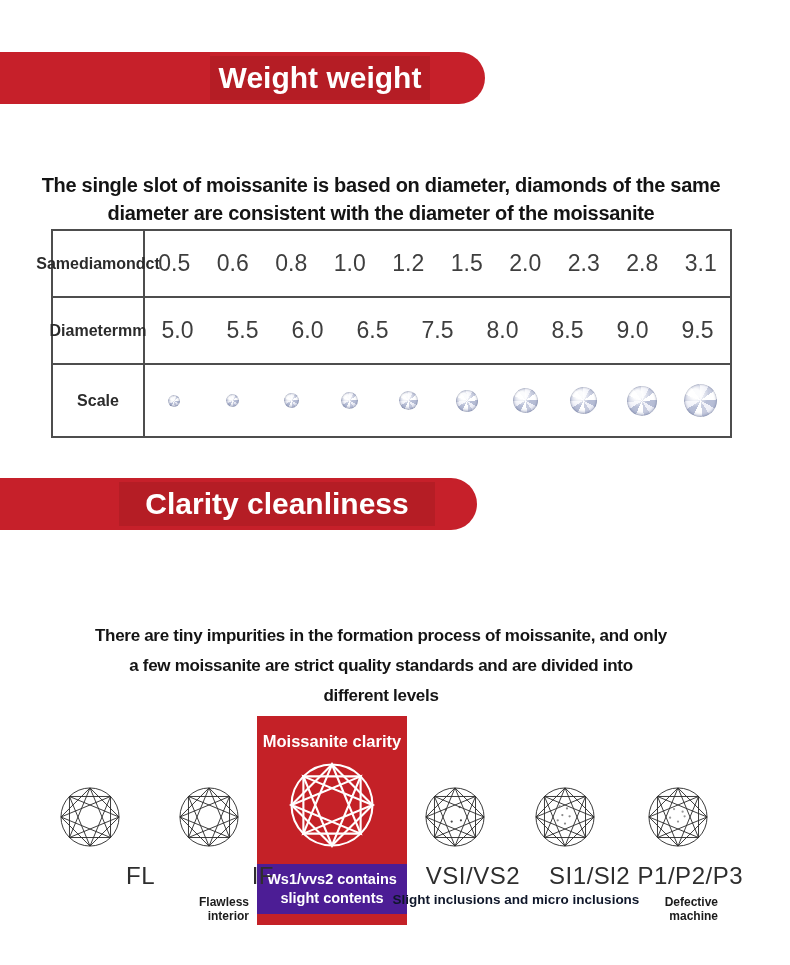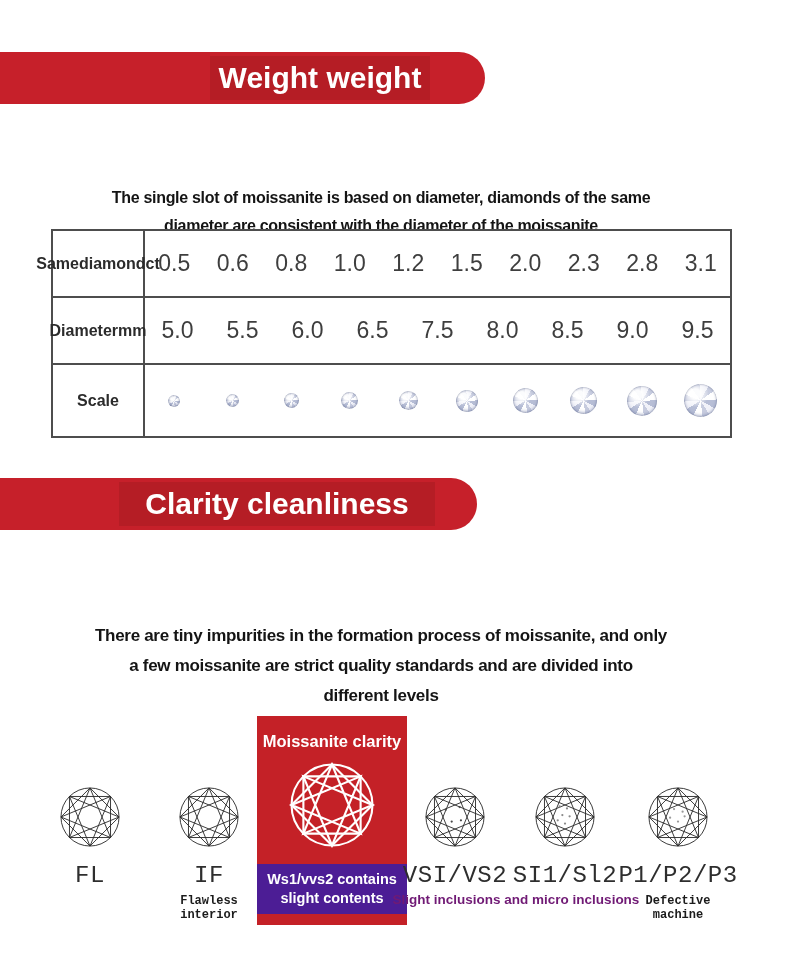--- a/index.html
+++ b/index.html
@@ -12,50 +12,50 @@
   #banner1{top:52px;width:485px;}
   #banner2{top:478px;width:477px;}
   .banner-patch{position:absolute;top:4px;bottom:4px;background:#b51d25;
     display:flex;align-items:center;justify-content:center;}
   #banner1 .banner-patch{left:210px;width:220px;}
   #banner2 .banner-patch{left:119px;width:316px;}
   .banner-text{color:#ffffff;font-weight:bold;font-size:30px;white-space:nowrap;}
   
   .intro{position:absolute;left:0;right:0;text-align:center;font-weight:bold;
     color:#141414;letter-spacing:-0.3px;}
-  #intro1{top:184px;font-size:16px;line-height:28px;}
+  #intro1{top:171px;font-size:20px;line-height:28px;}
   #intro2{top:594px;font-size:17px;line-height:30px;margin-top:27px;}
   
   .wtable{position:absolute;left:51px;top:229px;width:681px;border:2px solid #4d4d4d;box-sizing:border-box;}
   .wrow{display:flex;align-items:stretch;min-height:55px;}
   .wrow + .wrow{border-top:2px solid #4d4d4d;}
   .wth{flex:0 0 92px;width:92px;border-right:2px solid #4d4d4d;
     display:flex;justify-content:center;align-items:center;
     font-weight:bold;font-size:16px;line-height:18px;color:#2b2b2b;padding:4px 0;box-sizing:border-box;}
   .wtd{flex:1;display:flex;align-items:center;justify-content:center;
     font-size:23px;color:#3e3e3e;padding:19px 0;}
   
   .gem{display:inline-block;border-radius:50%;
     background:
       radial-gradient(circle at 35% 30%, rgba(255,255,255,.95) 0 16%, rgba(255,255,255,0) 42%),
       repeating-conic-gradient(#f1f2f9 0 8%, #c7ccdf 8% 15%, #ffffff 15% 24%, #b7bed6 24% 33%);
     box-shadow: inset 0 0 2px rgba(90,100,130,.85), inset 0 -2px 3px rgba(140,150,185,.5);}
   
-  .grade{position:absolute;top:784px;width:130px;text-align:center;font-family:Liberation Mono, monospace;}
+  .grade{position:absolute;top:784px;width:130px;text-align:right;}
   .gicon{display:block;width:66px;height:66px;margin:0 auto;}
   .glabel{margin-top:12px;font-size:24px;color:#2e2e2e;letter-spacing:.5px;}
   .gsub{margin-top:5px;font-size:12px;font-weight:bold;color:#1b1b1b;line-height:14px;}
   .gsub.narrow{width:80px;margin-left:auto;margin-right:auto;}
   .highlight-box{position:absolute;left:257px;top:716px;width:150px;height:209px;background:#c42127;}
   .hb-title{margin:16px 0 0;text-align:center;color:#ffffff;font-weight:bold;font-size:16.5px;}
   .hb-diamond{display:block;width:92px;height:92px;margin:8px auto 0;}
   .hb-caption{position:absolute;left:0;right:0;bottom:11px;background:#4c1d95;
     padding:6px 2px;text-align:center;color:#ffffff;font-weight:bold;font-size:14.5px;line-height:19px;}
   .span-sub{position:absolute;left:366px;top:892px;width:300px;text-align:center;
-    font-weight:bold;font-size:13.5px;color:#701a75;}
+    font-weight:bold;font-size:13.5px;color:#0f172a;}
 </style>
 </head>
 <body>
 
 <div class="page">
 
   <section>
     <div class="banner" id="banner1">
       <span class="banner-patch">
         <span class="banner-text">Weight weight</span>

